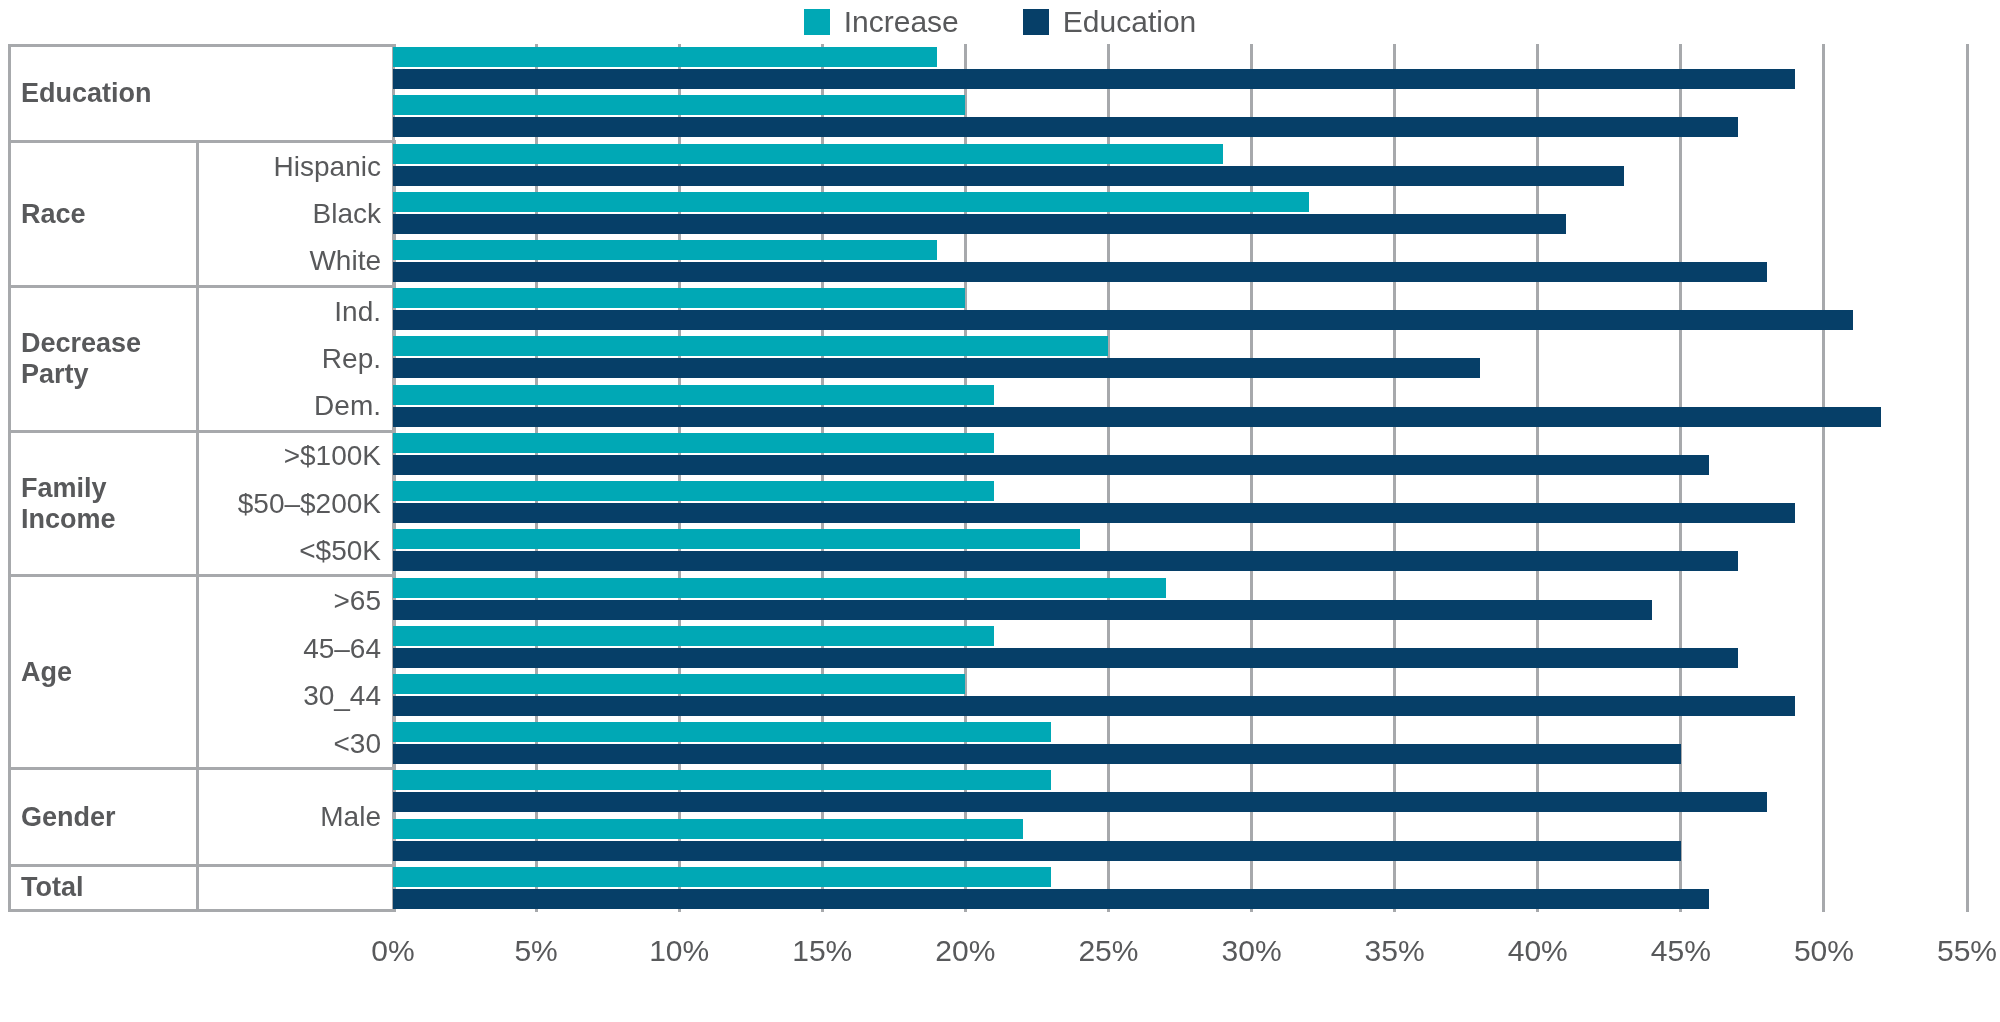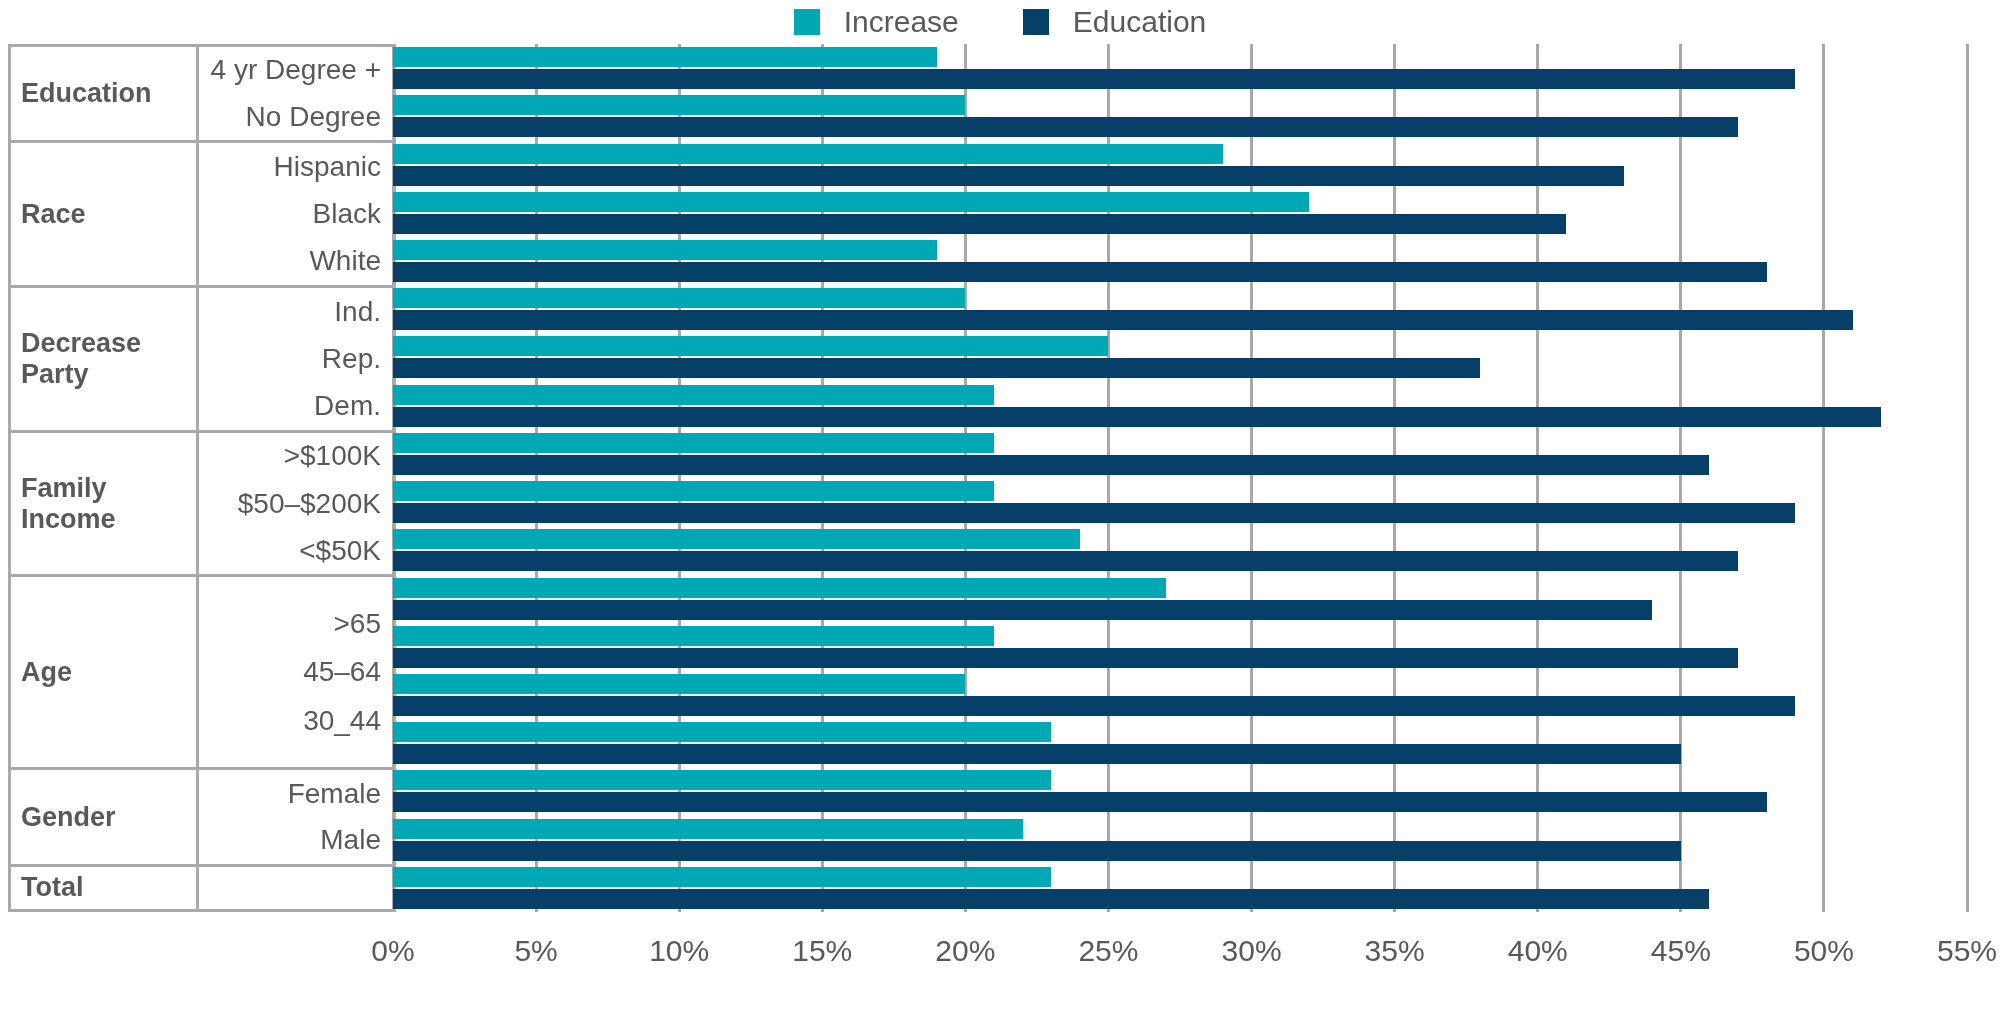--- a/index.html
+++ b/index.html
@@ -8,21 +8,21 @@
     font-family:"Liberation Sans", sans-serif;
     color:#58595b;overflow:hidden;
   }
   #chart-root{position:relative;width:2000px;height:1022px;}
 
   
   .legend{
     position:absolute;left:0;top:0;width:2000px;height:44px;
     display:flex;align-items:center;justify-content:center;gap:64px;
   }
-  .legend-item{display:flex;align-items:center;gap:24px;}
+  .legend-item{display:flex;align-items:center;gap:14px;}
   .legend-swatch{width:26px;height:26px;display:block;}
   .legend-label{font-size:30px;color:#58595b;line-height:1;}
 
   
   .plot{
     position:absolute;
     left:393px;   
     top:44px;
     width:1574px; 
     height:904px;
@@ -95,24 +95,20 @@
       </div>
       <div class="legend-item">
         <span class="legend-swatch" style="background: rgb(6, 63, 104);"></span>
         <span class="legend-label">Education</span>
       </div>
     </div>
 
   <div class="cat-table" id="cat-table">
       <div class="cat-group" style="height: 96.4444px;">
         <div class="group-name">Education</div>
-        <div class="sub-labels">
-          <div class="sub-label" style="height: 48.2222px;">4 yr Degree +</div>
-          <div class="sub-label" style="height: 48.2222px;">No Degree</div>
-        </div>
       </div>
       <div class="cat-group" style="height: 144.667px;">
         <div class="group-name">Race</div>
         <div class="sub-labels">
           <div class="sub-label" style="height: 48.2222px;">Hispanic</div>
           <div class="sub-label" style="height: 48.2222px;">Black</div>
           <div class="sub-label" style="height: 48.2222px;">White</div>
         </div>
       </div>
       <div class="cat-group" style="height: 144.667px;">
@@ -130,26 +126,26 @@
           <div class="sub-label" style="height: 48.2222px;">$50–$200K</div>
           <div class="sub-label" style="height: 48.2222px;">&lt;$50K</div>
         </div>
       </div>
       <div class="cat-group" style="height: 192.889px;">
         <div class="group-name">Age</div>
         <div class="sub-labels">
           <div class="sub-label" style="height: 48.2222px;">&gt;65</div>
           <div class="sub-label" style="height: 48.2222px;">45–64</div>
           <div class="sub-label" style="height: 48.2222px;">30_44</div>
+          <div class="sub-label" style="height: 48.2222px;">&lt;30</div>
         </div>
       </div>
       <div class="cat-group" style="height: 96.4444px;">
         <div class="group-name">Gender</div>
         <div class="sub-labels">
-          <div class="sub-label" style="height: 48.2222px;">Female</div>
           <div class="sub-label" style="height: 48.2222px;">Male</div>
         </div>
       </div>
       <div class="cat-group" style="height: 48.2222px;">
         <div class="group-name">Total</div>
         <div class="sub-labels">
           <div class="sub-label" style="height: 48.2222px;"></div>
         </div>
       </div>
     </div>

